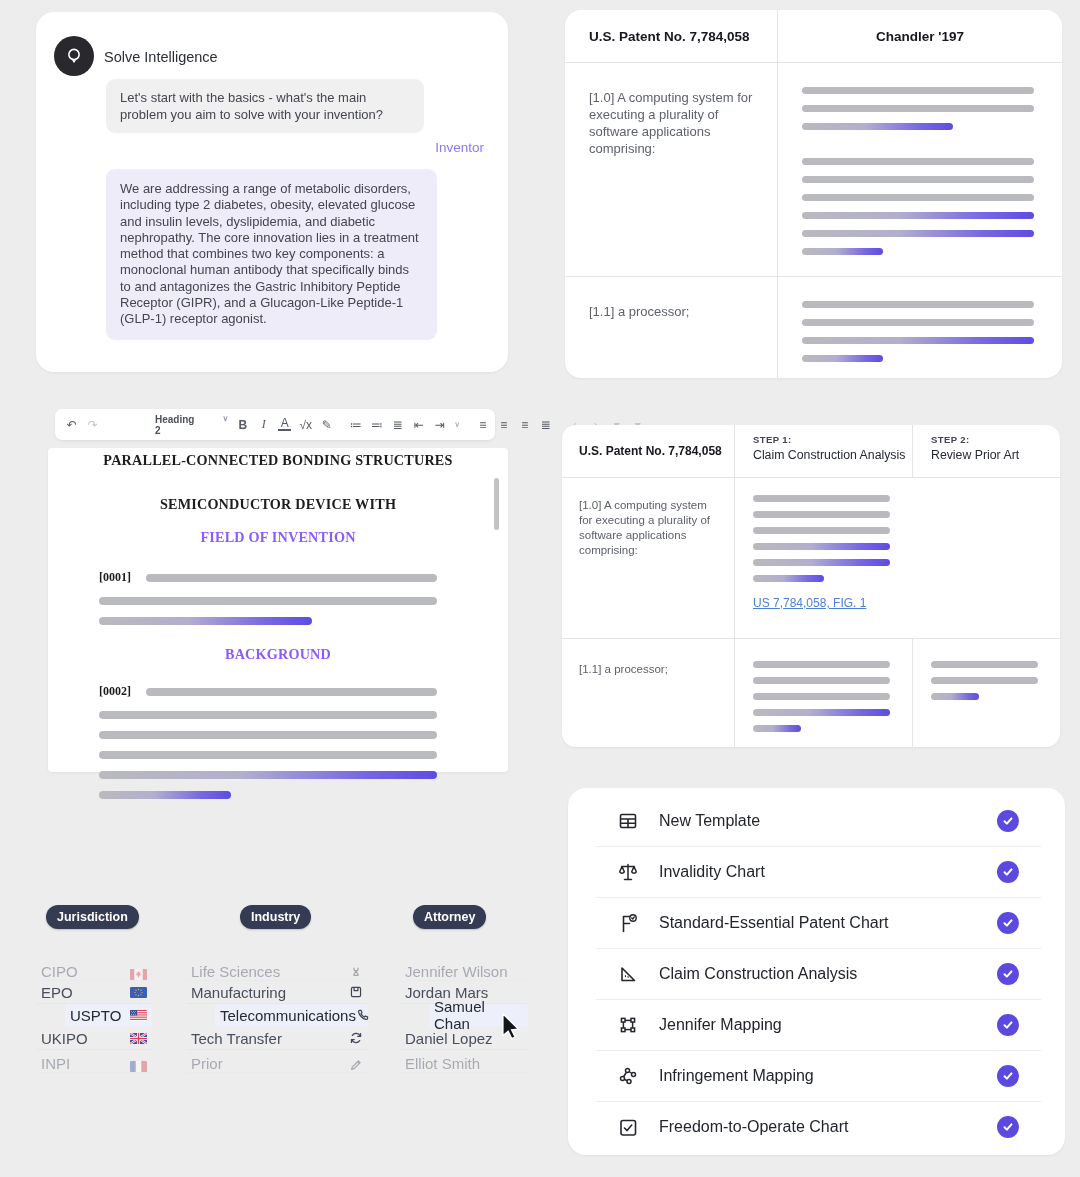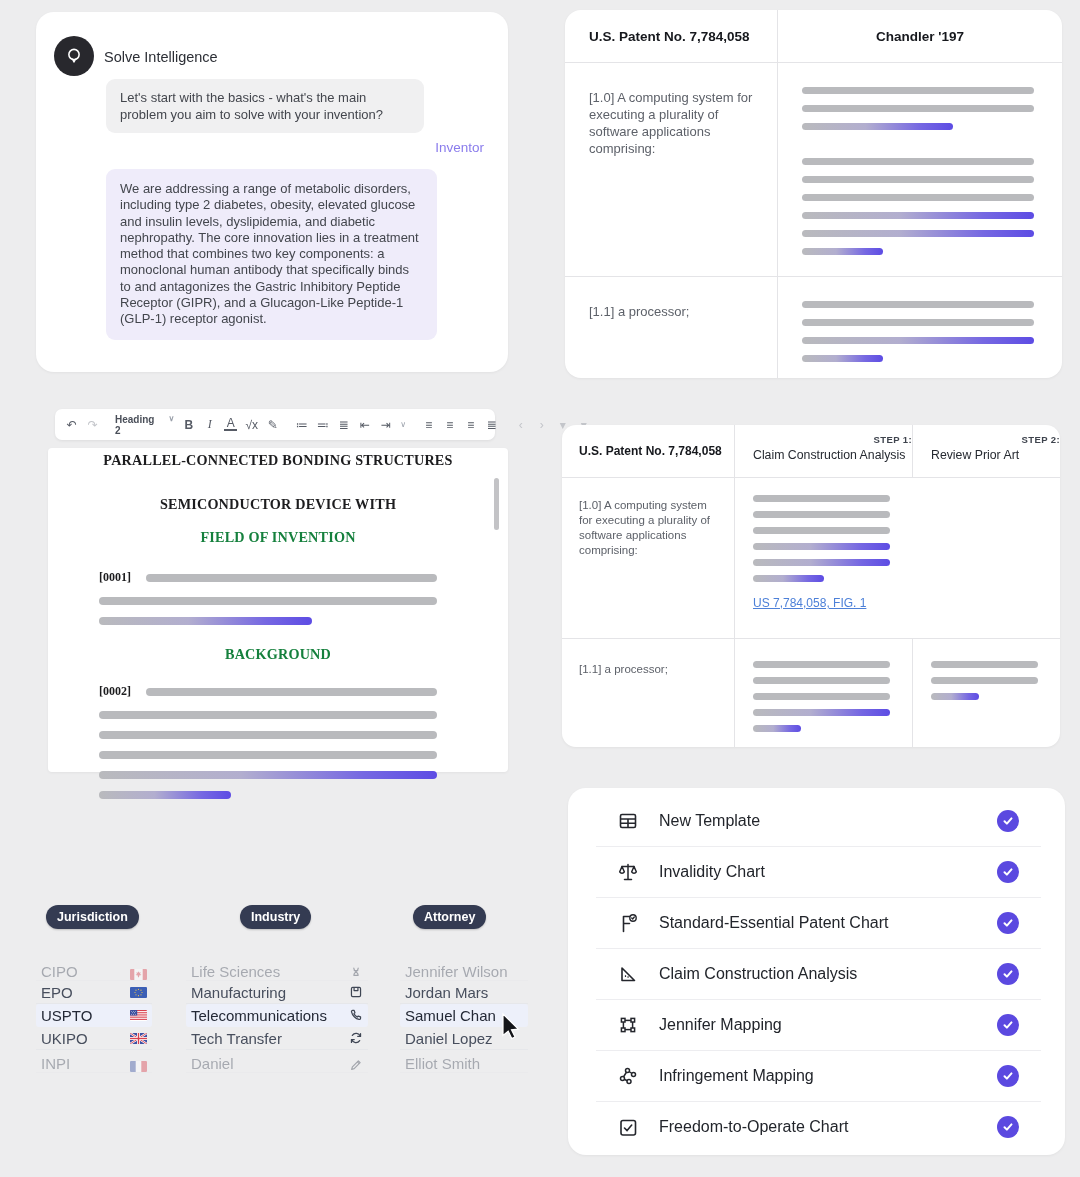--- a/index.html
+++ b/index.html
@@ -32,57 +32,57 @@
   .inv-bars .bar:first-child{margin-top:0;}
 
   
   .toolbar{position:absolute;left:55px;top:409px;width:440px;height:31px;background:#fff;border-radius:7px;box-shadow:0 1px 3px rgba(0,0,0,.07);display:flex;align-items:center;padding:0 10px;gap:8px;box-sizing:border-box;}
   .tb{font-size:12px;color:#565b65;min-width:13px;text-align:center;cursor:default;}
   .tb.dim{color:#c3c5ca;}
   .tb.b{font-weight:bold;}
   .tb.i{font-style:italic;font-family:"Liberation Serif",serif;}
   .tb.u{border-bottom:2px solid #565b65;line-height:11px;}
   .tb-sep{width:1px;height:14px;background:#dfe0e3;}
-  .tb-heading{display:flex;align-items:flex-start;gap:14px;font-size:10px;font-weight:bold;color:#4a4f59;}
+  .tb-heading{display:flex;align-items:flex-start;gap:28px;font-size:10px;font-weight:bold;color:#4a4f59;margin-left:40px;}
   .chev{font-size:8px;color:#9aa0aa;}
 
   
   .doc-card{left:48px;top:448px;width:460px;height:324px;border-radius:4px;}
   .doc-scrollbar{position:absolute;right:9px;top:30px;width:5px;height:52px;border-radius:3px;background:#c3c3c6;}
   .doc-title{margin-top:4px;text-align:center;font-family:"Liberation Serif",serif;font-weight:bold;font-size:14.2px;line-height:16px;color:#1d1d1f;letter-spacing:.2px;}
   .doc-title.first{margin-top:28px;}
-  .doc-section{text-align:center;font-family:"Liberation Serif",serif;font-weight:bold;font-size:14.2px;color:#15803d;letter-spacing:.2px;}
+  .doc-section{text-align:center;font-family:"Liberation Serif",serif;font-weight:bold;font-size:14.2px;color:#8b5cf6;letter-spacing:.2px;}
   .doc-body{padding:0 71px 0 51px;}
   .doc-body .bar{height:8px;margin-top:12px;}
   .para-first{display:flex;align-items:center;gap:9px;}
   .para-first .bar{flex:1;margin-top:0;}
   .ptag{font-family:"Liberation Serif",serif;font-weight:bold;font-size:12px;color:#1d1d1f;width:38px;}
 
   
   .steps-card{left:562px;top:425px;width:498px;height:322px;border-radius:14px;overflow:hidden;}
   .st-grid{display:grid;grid-template-columns:172px 178px 1fr;}
   .st-head{height:52px;border-bottom:1px solid #e4e4e7;}
   .st-h1{display:flex;align-items:center;padding-left:17px;font-weight:bold;font-size:12px;color:#16181d;white-space:nowrap;}
   .st-hcol{border-left:1px solid #e4e4e7;padding:9px 0 0 18px;}
-  .st-step{font-size:9.5px;font-weight:bold;letter-spacing:.4px;color:#3e434d;text-align:right;}
+  .st-step{font-size:9.5px;font-weight:bold;letter-spacing:.4px;color:#3e434d;}
   .st-title{font-size:12.3px;color:#262a31;margin-top:3px;}
   .st-row1{height:160px;}
   .st-row2{height:109px;border-top:1px solid #e4e4e7;}
   .st-claim{padding:20px 14px 0 17px;font-size:11.5px;line-height:15px;color:#5d6169;}
   .st-cell{border-left:1px solid #e4e4e7;padding:17px 22px 0 18px;}
   .st-cell .bar{height:7px;margin-top:9px;}
   .st-cell .bar:first-child{margin-top:0;}
   .st-link{display:inline-block;margin-top:14px;font-size:12px;line-height:15px;color:#4d80d8;text-decoration:underline;cursor:pointer;}
 
   
   .pill{position:absolute;background:#343b52;color:#fff;font-weight:bold;font-size:12.5px;padding:5px 11px;border-radius:14px;box-shadow:0 1px 2px rgba(0,0,0,.2);}
   .sel-col{position:absolute;top:958px;}
   .sel-row{height:22px;display:flex;align-items:center;justify-content:space-between;padding:0 5px;font-size:15px;color:#474e5d;border-bottom:1px solid #e6e7ea;cursor:pointer;}
   .sel-row.faded{opacity:.42;align-items:flex-end;}
-  .sel-row.selected{background:#edf0fa;border-radius:3px;color:#242936;border-bottom-color:transparent;}
+  .sel-row.selected{background:#edf0fa;border-radius:3px;color:#242936;border-bottom-color:transparent;margin-left:29px;}
   .sel-ico{display:flex;align-items:center;color:#3f4654;}
   .flag svg{display:block;border-radius:1px;}
 
   
   .tpl-card{left:568px;top:788px;width:497px;height:367px;border-radius:18px;padding:8px 0;box-sizing:border-box;}
   .tpl-row{height:50px;display:flex;align-items:center;margin:0 24px 0 28px;padding:0 22px 0 20px;border-bottom:1px solid #ededf0;cursor:pointer;}
   .tpl-row:last-child{border-bottom:none;}
   .tpl-icon{width:24px;display:flex;align-items:center;justify-content:center;color:#24262c;}
   .tpl-label{margin-left:19px;font-size:16px;color:#22252b;}
   .tpl-check{margin-left:auto;width:22px;height:22px;border-radius:50%;background:#5b49e0;display:flex;align-items:center;justify-content:center;}
@@ -362,21 +362,21 @@
     <div class="sel-row">
       <span>Tech Transfer</span>
       <span class="sel-ico">
         <svg width="14" height="14" viewBox="0 0 16 16" fill="none" stroke="currentColor" stroke-width="1.4" stroke-linecap="round" stroke-linejoin="round">
             <path d="M13 6.2A5.2 5.2 0 0 0 3.8 5M3 9.8A5.2 5.2 0 0 0 12.2 11"></path>
             <path d="M13.2 3v3.2H10M2.8 13V9.8H6"></path>
           </svg>
       </span>
     </div>
     <div class="sel-row faded">
-      <span>Daniel</span>
+      <span>Prior</span>
       <span class="sel-ico">
         <svg width="14" height="14" viewBox="0 0 16 16" fill="none" stroke="currentColor" stroke-width="1.4" stroke-linejoin="round">
             <path d="M3 13l.9-2.9 6.8-6.8 2 2-6.8 6.8L3 13z"></path>
             <path d="M9.6 4.4l2 2"></path>
           </svg>
       </span>
     </div>
   </div>
 
   <div class="sel-col" style="left:400px;width:128px;">

